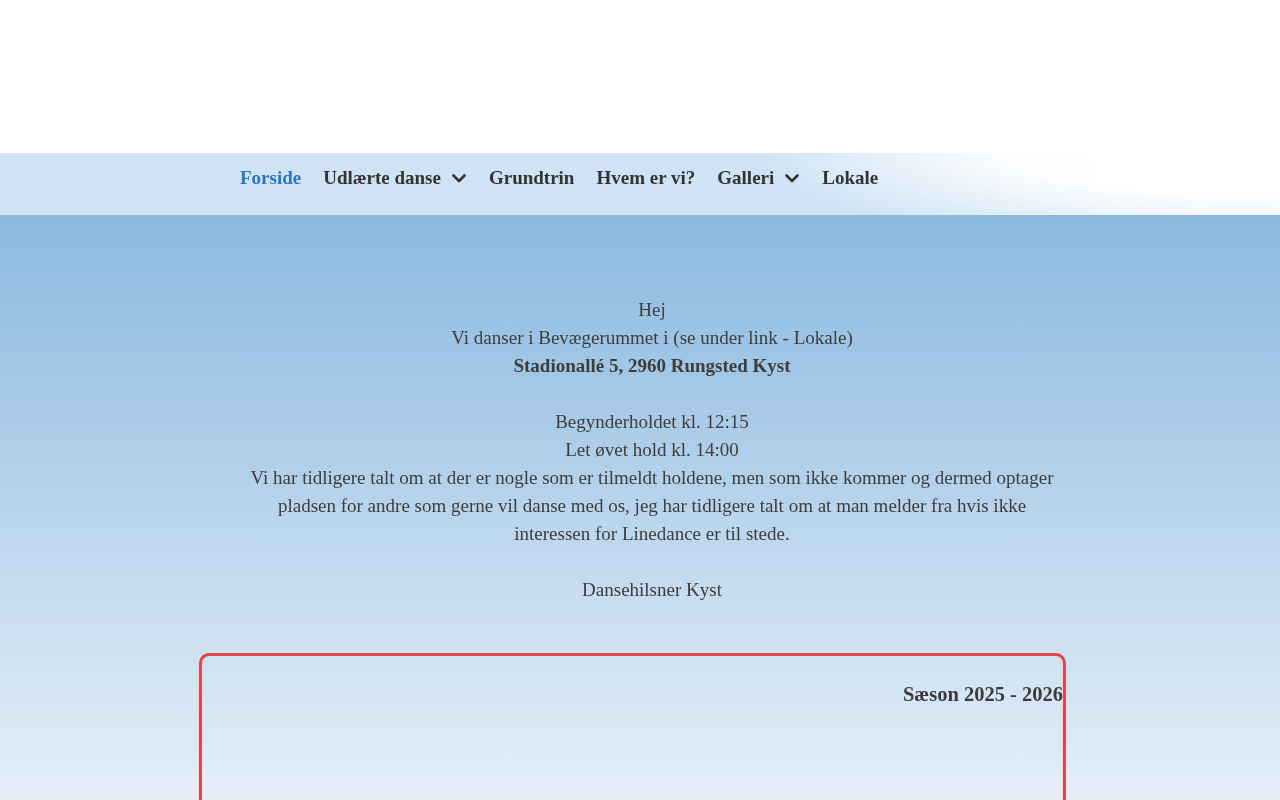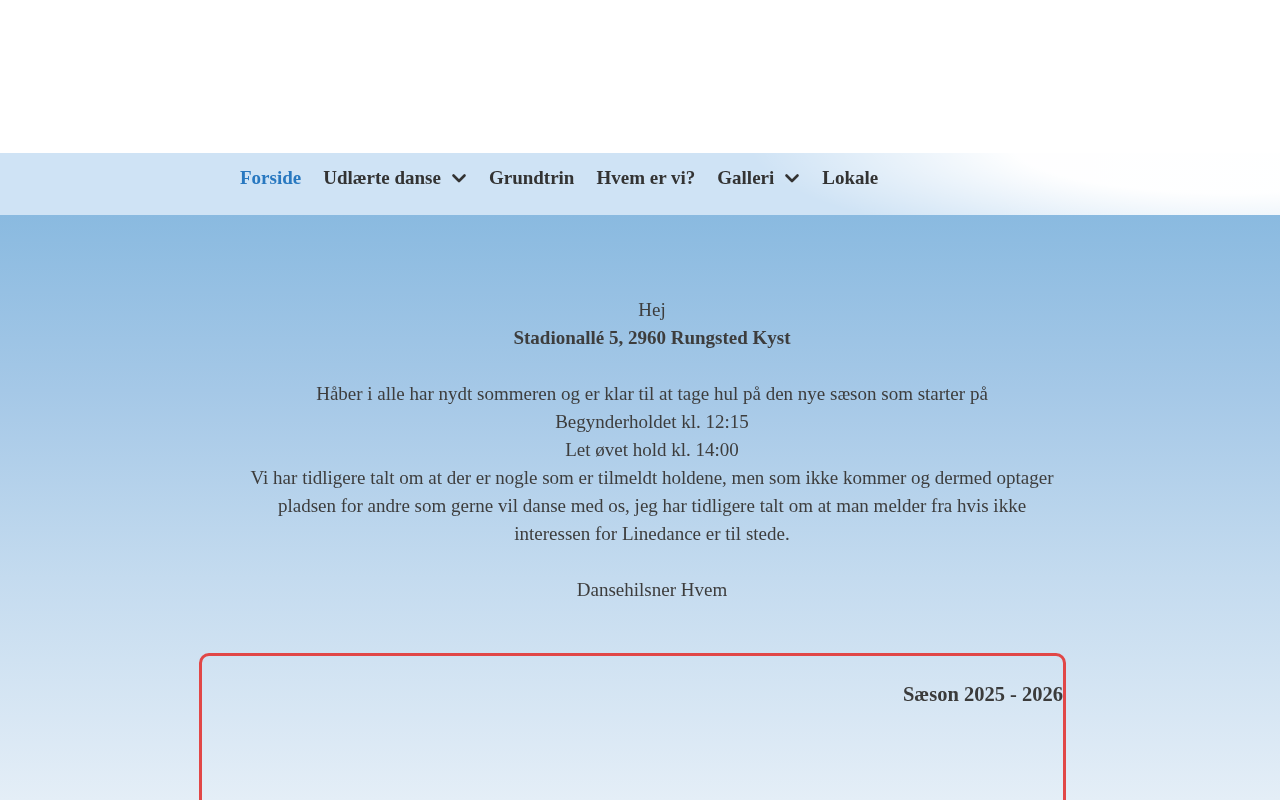--- a/index.html
+++ b/index.html
@@ -115,33 +115,33 @@
     </span>
   </a>
 
   <a class="nav-item">Lokale</a>
 </nav>
 
 <main class="main">
   <div class="content-col">
 
     <div class="line">Hej</div>
+    <div class="line">Vi danser i Bevægerummet i (se under link - Lokale)</div>
     <div class="line bold">Stadionallé 5, 2960 Rungsted Kyst</div>
 
     <div class="spacer"></div>
 
-    <div class="line">Håber i alle har nydt sommeren og er klar til at tage hul på den nye sæson som starter på</div>
     <div class="line">Begynderholdet kl. 12:15</div>
     <div class="line">Let øvet hold kl. 14:00</div>
     <div class="line">Vi har tidligere talt om at der er nogle som er tilmeldt holdene, men som ikke kommer og dermed optager</div>
     <div class="line">pladsen for andre som gerne vil danse med os, jeg har tidligere talt om at man melder fra hvis ikke</div>
     <div class="line">interessen for Linedance er til stede.</div>
 
     <div class="spacer"></div>
 
-    <div class="line">Dansehilsner Hvem</div>
+    <div class="line">Dansehilsner Kyst</div>
 
     <div class="season-box">
       <div class="season-title">Sæson 2025 - 2026</div>
     </div>
 
   </div>
 </main>
 
 </body></html>

